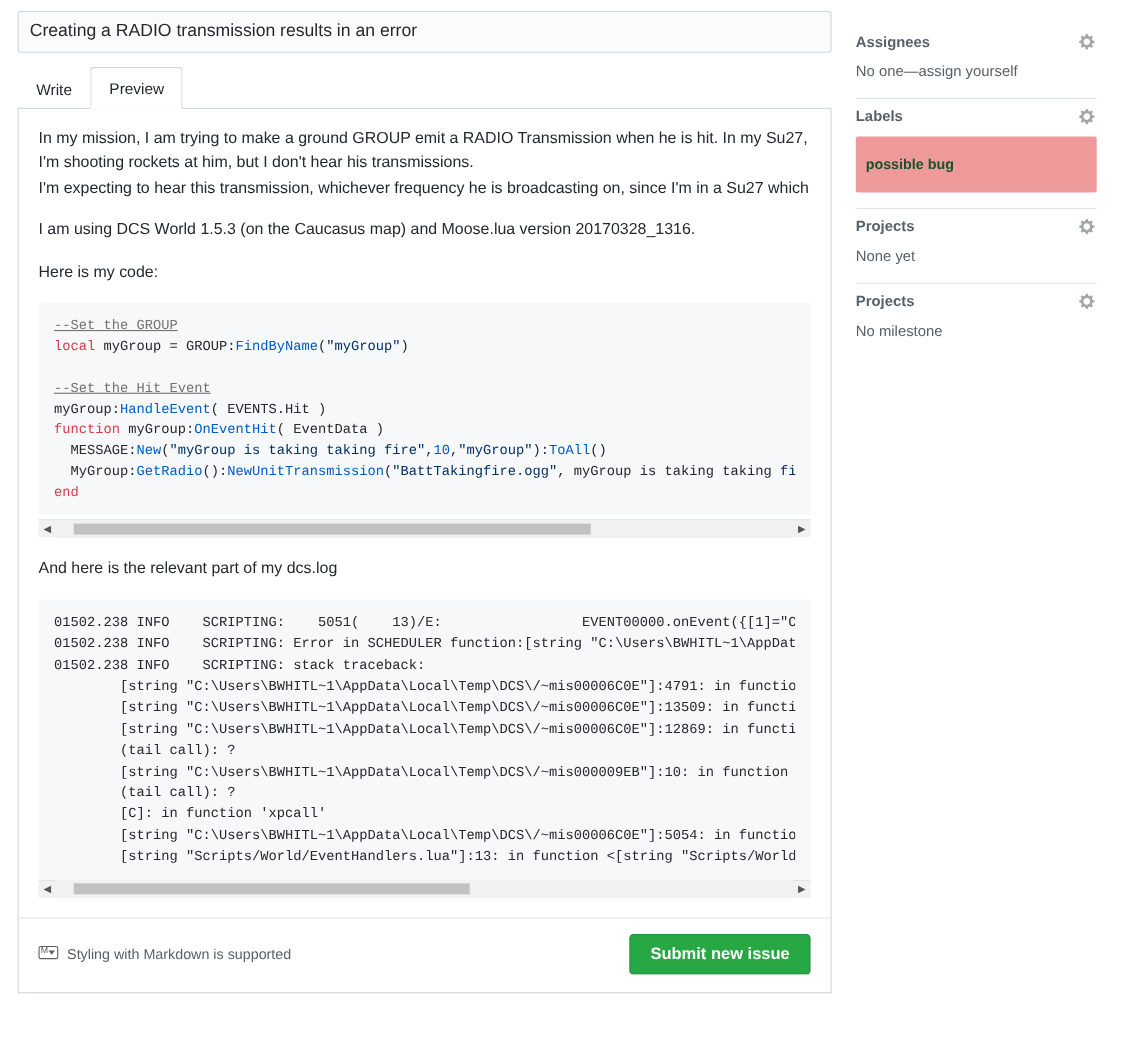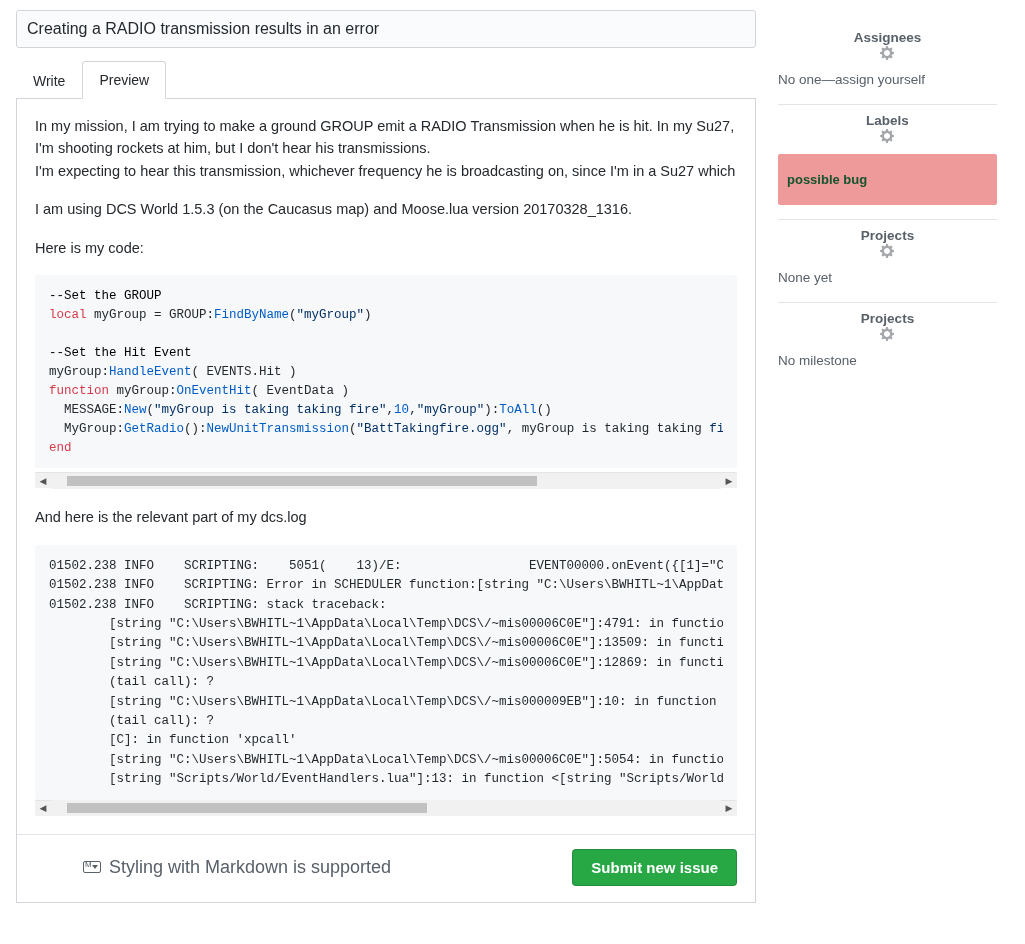--- a/index.html
+++ b/index.html
@@ -92,21 +92,21 @@
   pre.code {
     margin: 0;
     font-family: "Liberation Mono", "DejaVu Sans Mono", monospace;
     font-size: 12.5px;
     line-height: 19px;
     white-space: pre;
     color: #24292e;
     overflow: hidden;
     padding-bottom: 10px;
   }
-  .c-com { color: #000000; }
+  .c-com { color: #737373; text-decoration: underline; }
   .c-kw  { color: #d73a49; }
   .c-fn  { color: #005cc5; }
   .c-str { color: #032f62; }
   .scrollbar {
     height: 16px;
     background: #f1f1f1;
     border-top: 1px solid #e1e4e8;
     display: flex;
     align-items: center;
     position: relative;
@@ -155,24 +155,23 @@
   .footer {
     border-top: 1px solid #e1e4e8;
     margin: 0 -18px;
     padding: 14px 18px 16px 18px;
     display: flex;
     align-items: center;
     justify-content: space-between;
   }
   .markdown-note {
     display: flex;
-    align-items: center;
-    font-size: 18px;
+    align-items: flex-start;
+    font-size: 13px;
     color: #586069;
-    margin-left: 48px;
   }
   .md-icon {
     display: inline-block;
     width: 18px;
     height: 12px;
     border: 1.6px solid #586069;
     border-radius: 2px;
     margin-right: 8px;
     position: relative;
   }
@@ -218,21 +217,20 @@
   }
   .side-section:first-child { padding-top: 10px; }
   .side-head {
     display: flex;
     align-items: center;
     justify-content: space-between;
     color: #586069;
     font-weight: bold;
     font-size: 13.5px;
     margin-bottom: 10px;
-    flex-direction: column;
   }
   .gear {
     width: 16px;
     height: 16px;
     opacity: .55;
     cursor: pointer;
     flex: none;
   }
   .side-text {
     color: #586069;

